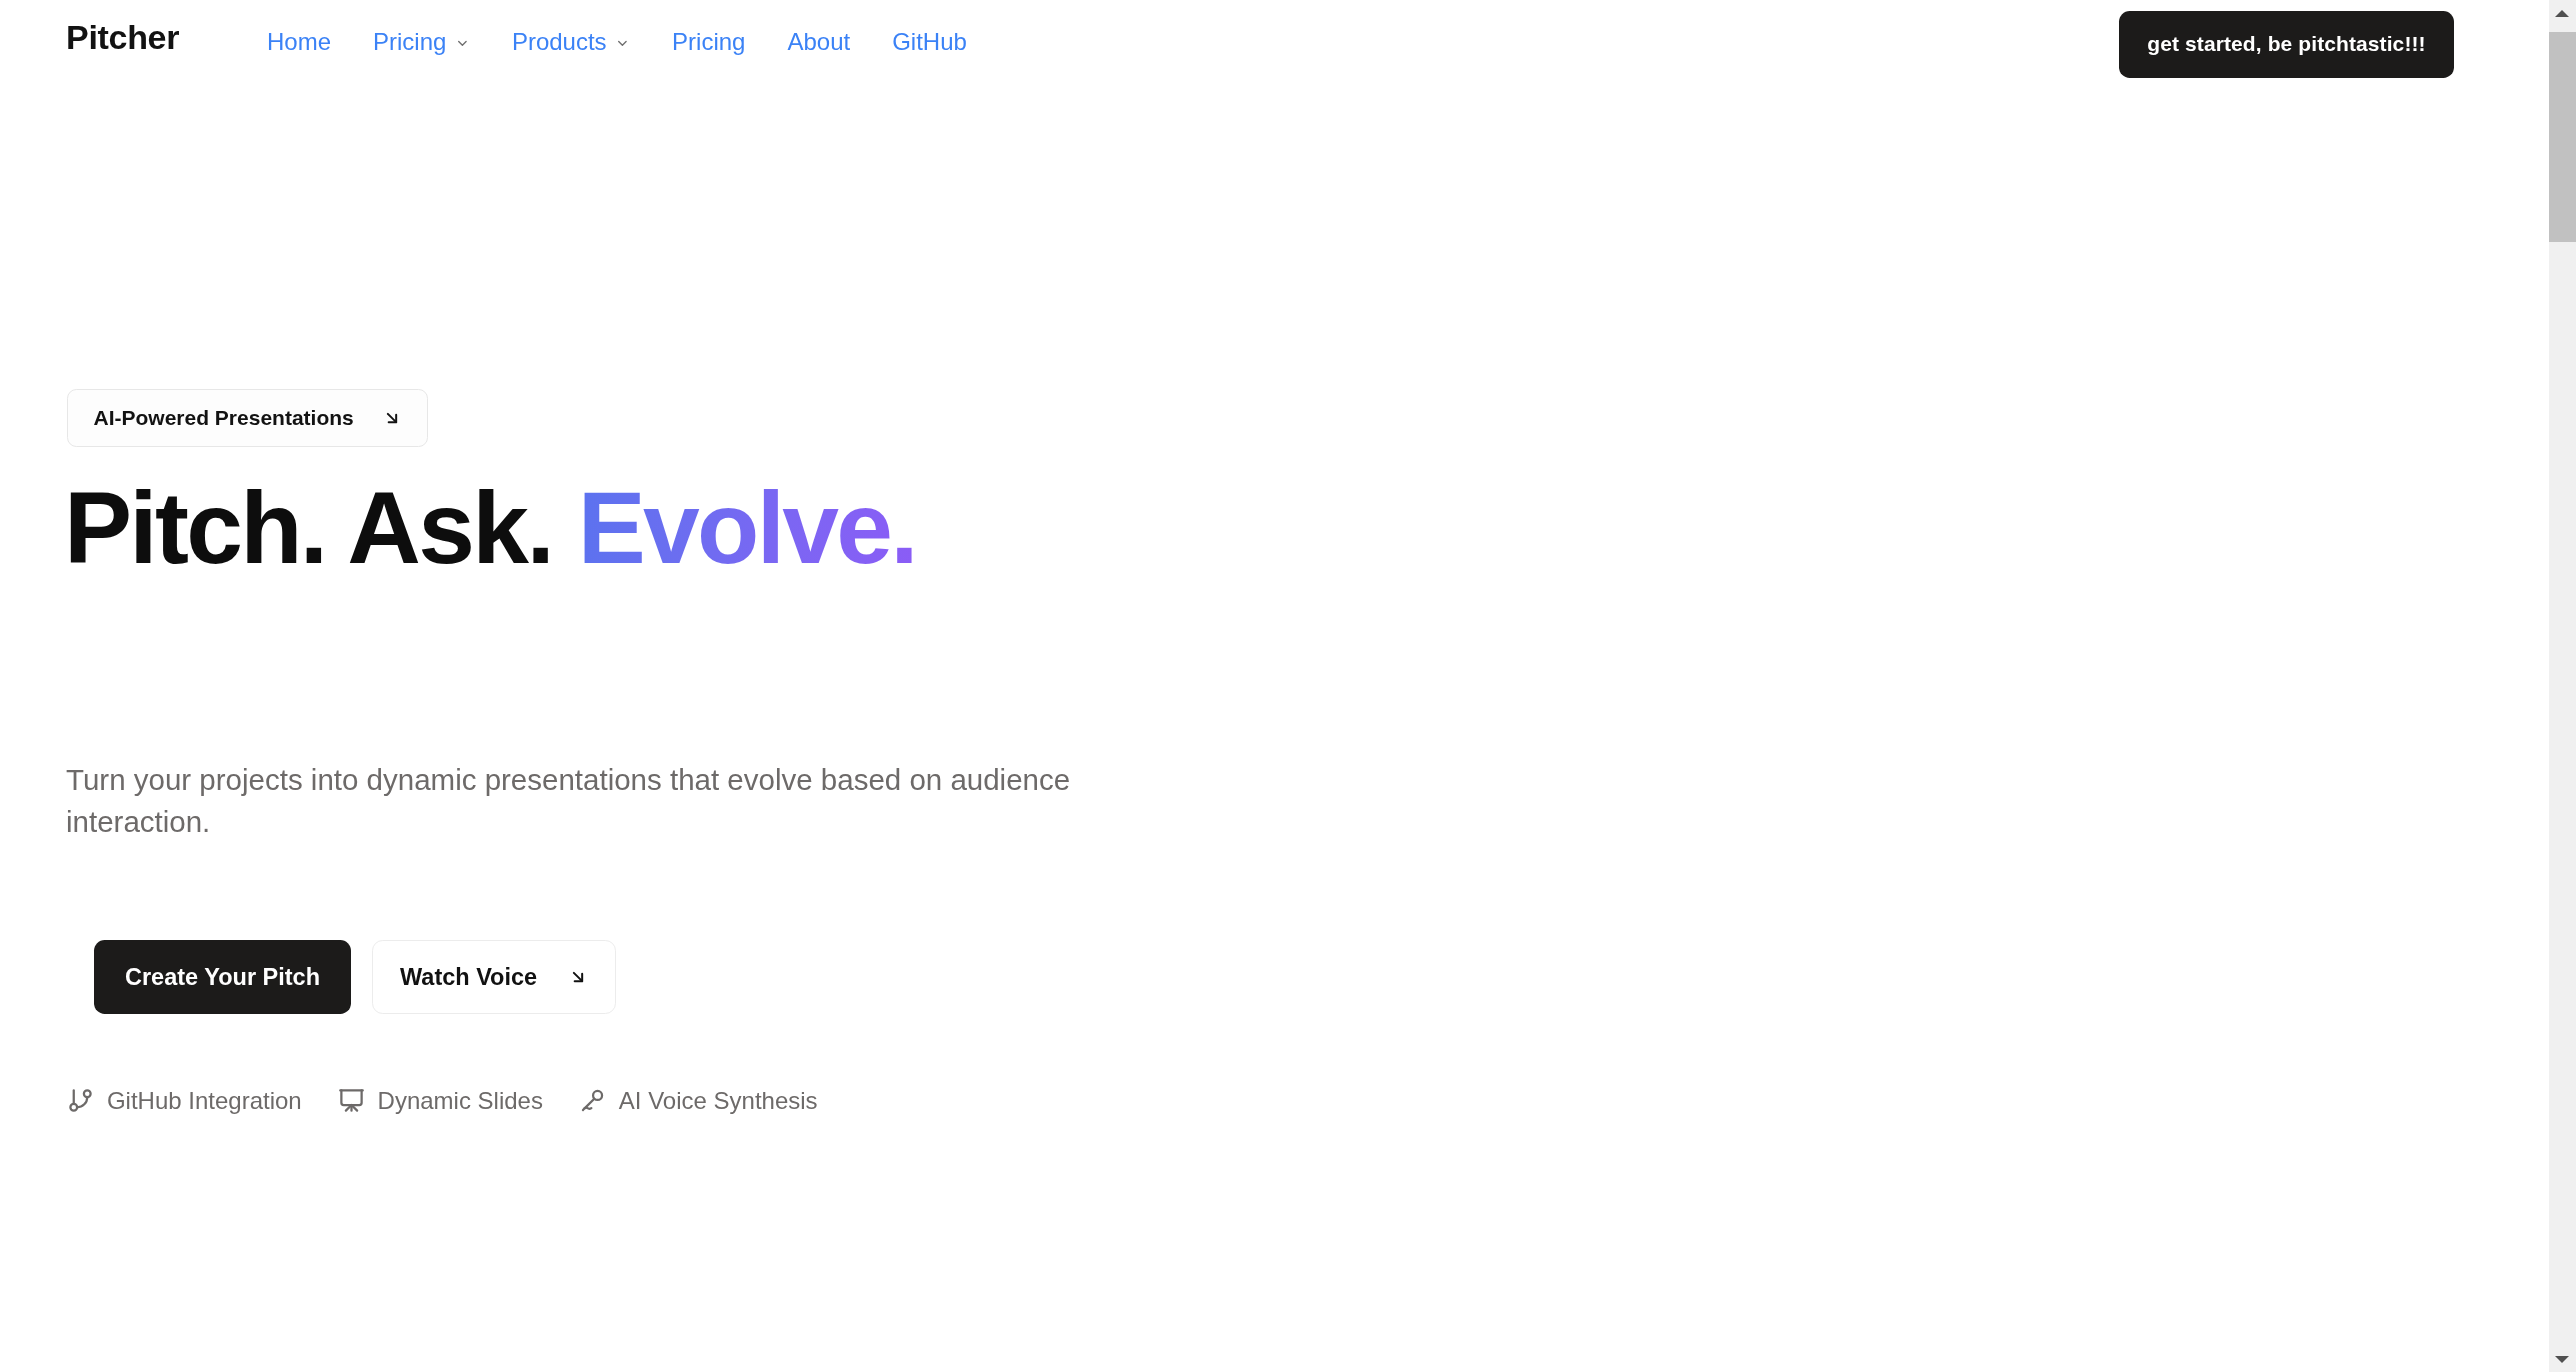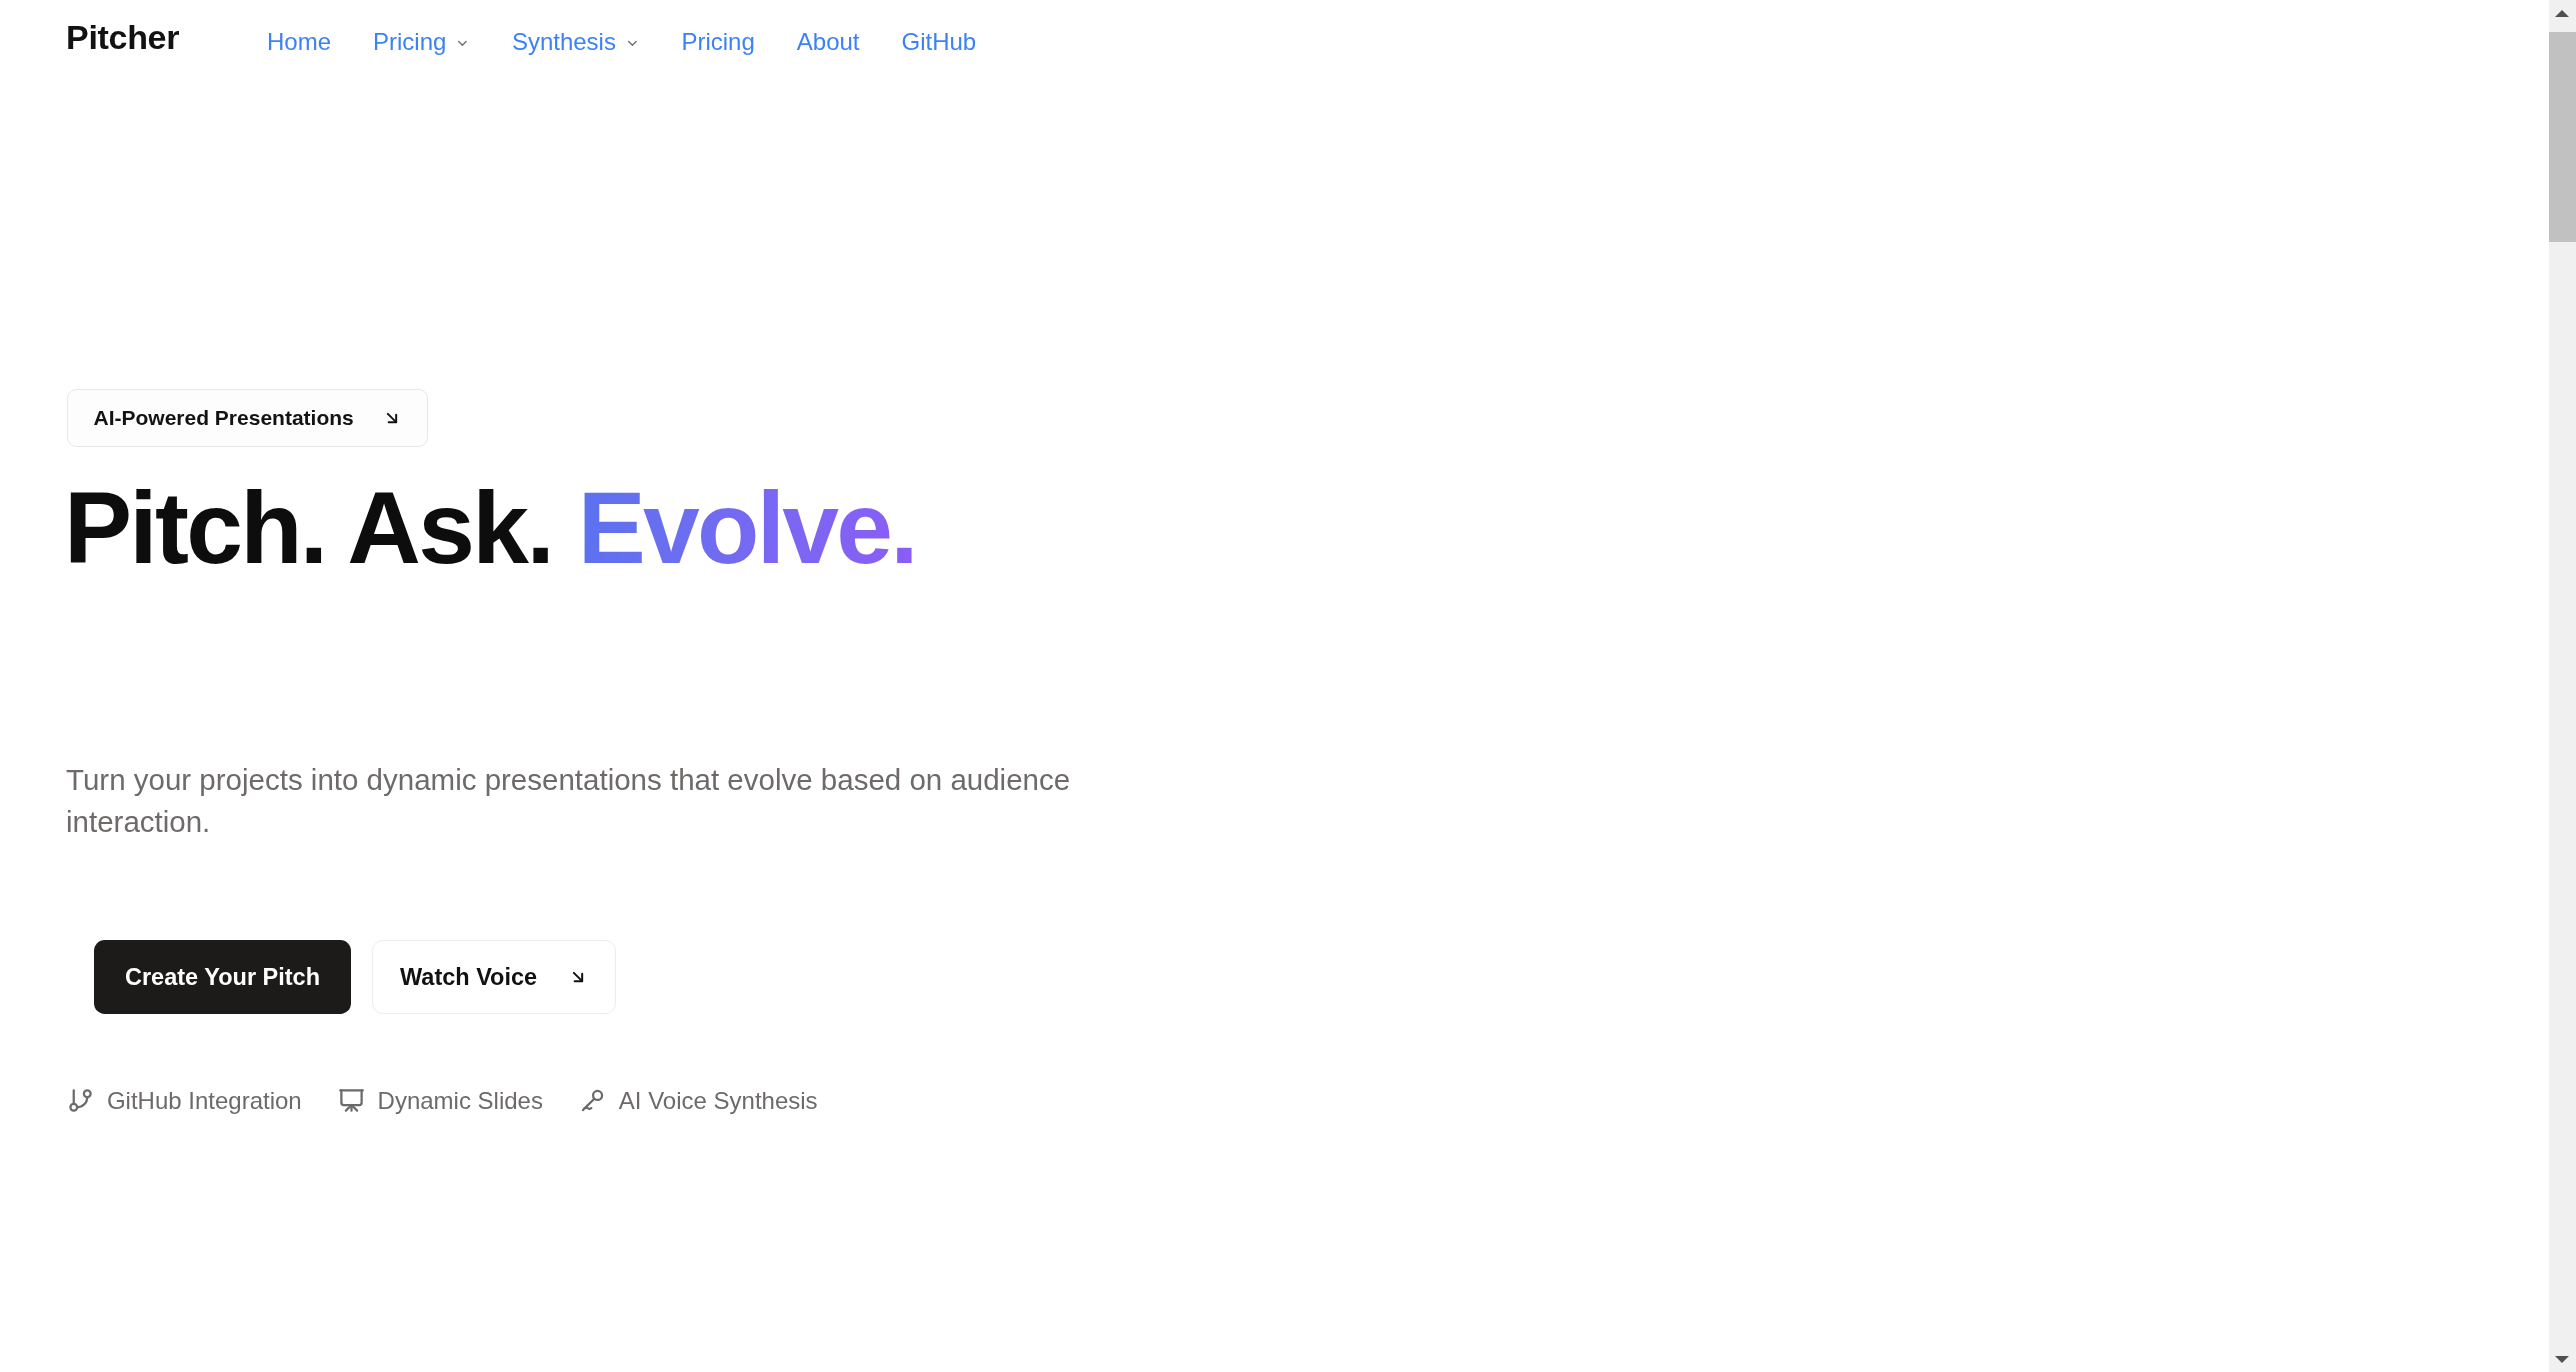--- a/index.html
+++ b/index.html
@@ -291,21 +291,21 @@
         <div class="nav-item">
           <span class="nav-label">Pricing</span>
           <span class="chev">
             <svg viewBox="0 0 24 24" width="14.8" height="14.8" fill="none" stroke="#6f6f6f" stroke-width="2.2" stroke-linecap="round" stroke-linejoin="round">
                 <polyline points="6 9 12 15 18 9"></polyline>
               </svg>
           </span>
         </div>
 
         <div class="nav-item">
-          <span class="nav-label">Synthesis</span>
+          <span class="nav-label">Products</span>
           <span class="chev">
             <svg viewBox="0 0 24 24" width="14.8" height="14.8" fill="none" stroke="#6f6f6f" stroke-width="2.2" stroke-linecap="round" stroke-linejoin="round">
                 <polyline points="6 9 12 15 18 9"></polyline>
               </svg>
           </span>
         </div>
 
         <div class="nav-item">
           <span class="nav-label">Pricing</span>
         </div>
@@ -313,20 +313,21 @@
         <div class="nav-item">
           <span class="nav-label">About</span>
         </div>
 
         <div class="nav-item">
           <span class="nav-label">GitHub</span>
         </div>
 
       </nav>
 
+      <button class="cta-top">get started, be pitchtastic!!!</button>
     </header>
 
     <section class="hero">
 
       <div class="badge">
         <span>AI-Powered Presentations</span>
         <span class="arrow-dr">
           <svg viewBox="0 0 24 24" width="20" height="20" fill="none" stroke="#131313" stroke-width="2.4" stroke-linecap="round" stroke-linejoin="round">
               <line x1="7" y1="7" x2="17" y2="17"></line>
               <polyline points="17 8 17 17 8 17"></polyline>

